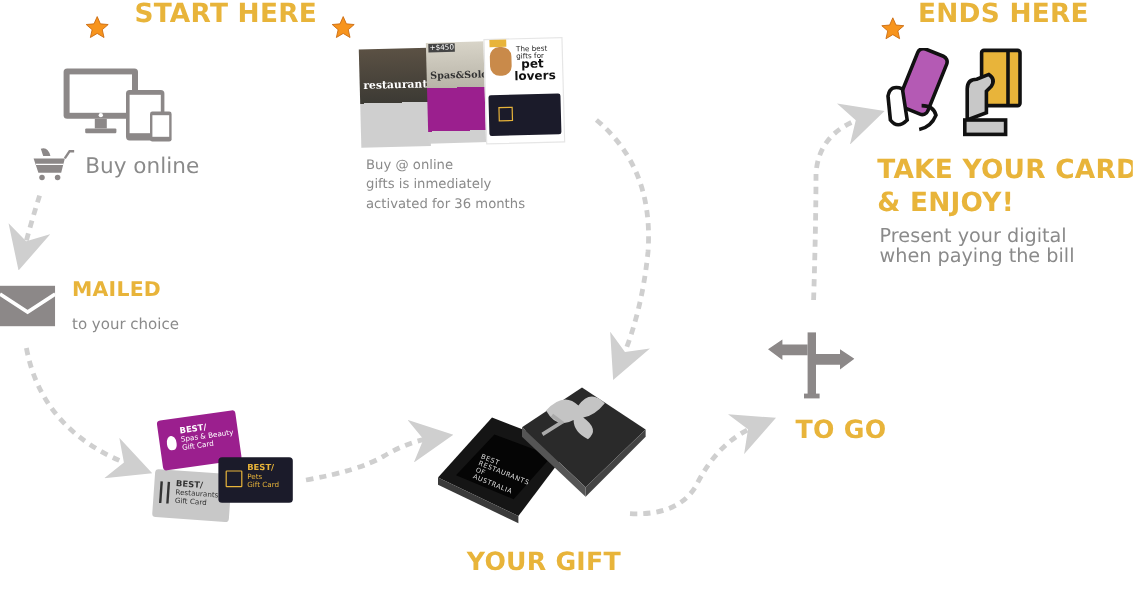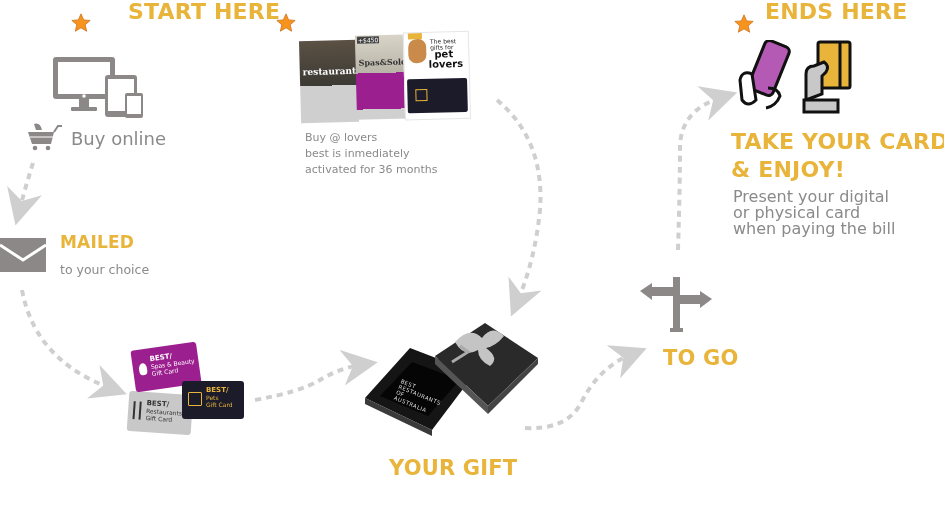--- a/index.html
+++ b/index.html
@@ -30,21 +30,21 @@
     <path d="M525,428 Q565,430 580,405 Q598,368 630,355" marker-end="url(#ah)"></path>
     <path d="M678,250 Q680,185 680,145 Q682,110 720,98" marker-end="url(#ah)"></path>
   </g>
 </svg>
 
 <div class="abs" style="left:70px;top:12px;">
   <svg class="star" viewBox="0 0 24 24">
       <path d="M12 2l2.9 6.6 7.1.6-5.4 4.7 1.6 7.1L12 17.3 5.8 21l1.6-7.1L2 9.2l7.1-.6z" fill="#f7941d" stroke="#c96a10" stroke-width="0.8"></path>
     </svg>
 </div>
-<div class="abs heading" style="left:128px;top:0px;font-size:22px;">START HERE</div>
+<div class="abs heading" style="left:112px;top:0px;font-size:22px;">START HERE</div>
 
 <div class="abs" style="left:51px;top:55px;">
   <svg width="94" height="64" viewBox="0 0 94 64">
     <rect x="2" y="2" width="62" height="42" rx="3" fill="#8c8888"></rect>
     <rect x="7" y="7" width="52" height="32" fill="#fff"></rect>
     <circle cx="33" cy="41" r="1.8" fill="#fff"></circle>
     <rect x="28" y="44" width="10" height="8" fill="#8c8888"></rect>
     <rect x="20" y="52" width="26" height="4" rx="1" fill="#8c8888"></rect>
     <rect x="54" y="20" width="32" height="42" rx="3" fill="#8c8888"></rect>
     <rect x="57" y="24" width="26" height="32" fill="#fff"></rect>
@@ -83,22 +83,22 @@
     <div class="abs" style="left:26px;top:12px;font-size:6px;color:#222;line-height:6px;">gifts for</div>
     <div class="abs" style="left:30px;top:17px;font-size:10px;font-weight:bold;color:#111;line-height:10px;">pet</div>
     <div class="abs" style="left:24px;top:27px;font-size:10px;font-weight:bold;color:#111;line-height:10px;">lovers</div>
     <div class="abs" style="left:4px;top:6px;width:18px;height:24px;background:#c98a4a;border-radius:8px;"></div>
     <div class="abs" style="left:2px;top:46px;width:60px;height:34px;background:#1b1b2a;border-radius:2px;">
       <div class="abs" style="left:8px;top:10px;width:10px;height:10px;border:1px solid #e8b43a;"></div>
     </div>
   </div>
 </div>
 <div class="abs sub" style="left:305px;top:130px;font-size:11px;line-height:16px;">
-  <div>Buy @ lovers</div>
-  <div>best is inmediately</div>
+  <div>Buy @ online</div>
+  <div>gifts is inmediately</div>
   <div>activated for 36 months</div>
 </div>
 
 <div class="abs" style="left:0;top:238px;">
   <svg width="46" height="34" viewBox="0 0 46 34">
     <rect x="0" y="0" width="46" height="34" fill="#8c8888"></rect>
     <path d="M0,7 L23,22 L46,7" stroke="#fff" stroke-width="3" fill="none"></path>
   </svg>
 </div>
 <div class="abs heading" style="left:60px;top:234px;font-size:17px;">MAILED</div>
@@ -177,15 +177,14 @@
     <path d="M4,60 L4,34 Q4,26 12,26 L22,22 Q28,26 24,32 L20,36 L20,54 L4,60 Z" fill="#c8c8c8" stroke="#111" stroke-width="3"></path>
     <rect x="2" y="60" width="34" height="12" fill="#c8c8c8" stroke="#111" stroke-width="3"></rect>
   </svg>
 </div>
 <div class="abs heading" style="left:731px;top:128px;font-size:22px;line-height:28px;">
   <div>TAKE YOUR CARD</div>
   <div>&amp; ENJOY!</div>
 </div>
 <div class="abs sub" style="left:733px;top:189px;font-size:16px;line-height:16px;">
   <div>Present your digital</div>
-  <div>or physical card</div>
   <div>when paying the bill</div>
 </div>
 
 </body></html>

